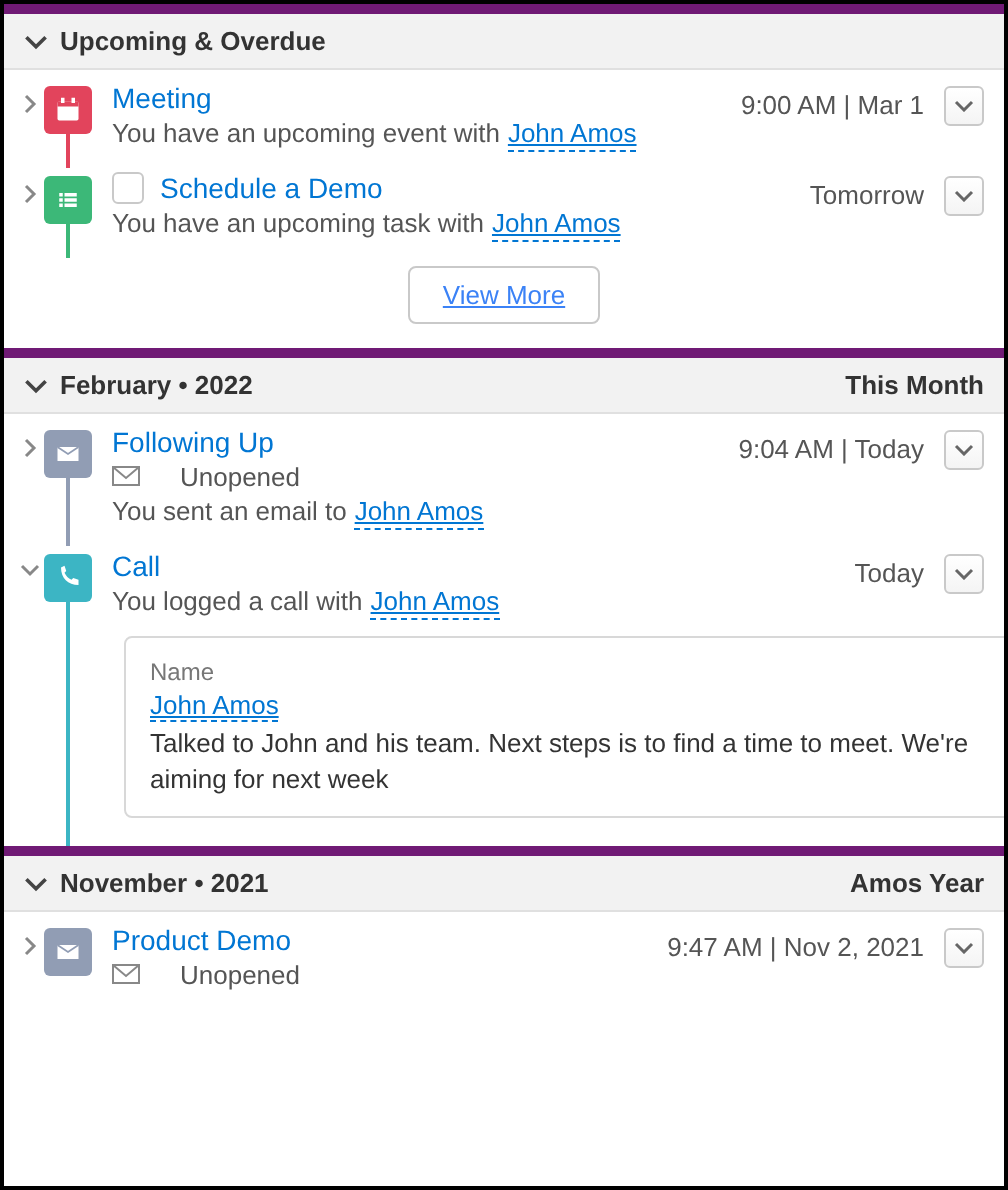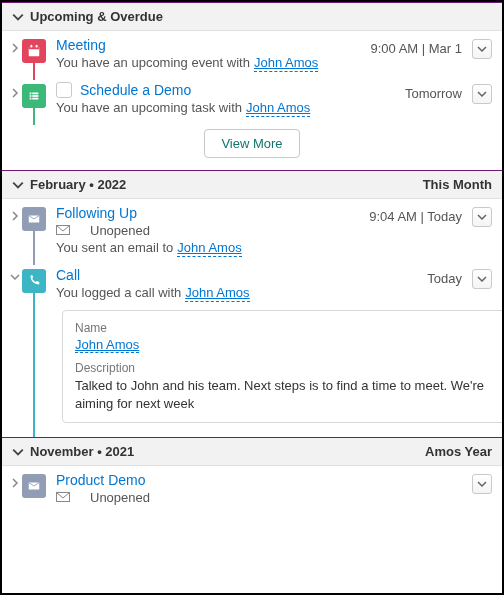--- a/index.html
+++ b/index.html
@@ -1,18 +1,18 @@
 <!DOCTYPE html>
 <html><head>
 <meta charset="utf-8">
 <style>
   * { box-sizing: border-box; margin: 0; padding: 0; }
   body { font-family: -apple-system, BlinkMacSystemFont, "Segoe UI", Arial, sans-serif; font-size: 13px; color: #333; }
   .frame { width: 504px; height: 595px; border: 2px solid #000; background: #fff; overflow: hidden; }
-  .section-header { background: #f2f2f2; border-top: 1px solid #701a75; border-bottom: 1px solid #e0e0e0; padding: 6px 10px; display: flex; align-items: center; justify-content: space-between; font-weight: 700; }
+  .section-header { background: #f2f2f2; border-top: 5px solid #701a75; border-bottom: 1px solid #e0e0e0; padding: 6px 10px; display: flex; align-items: center; justify-content: space-between; font-weight: 700; }
   .section-header .left { display: flex; align-items: center; gap: 6px; }
   .section-header .chev { width: 12px; height: 12px; display: inline-flex; align-items: center; justify-content: center; }
   .items { }
   .item { padding: 6px 10px 4px 6px; position: relative; }
   .row1 { display: flex; align-items: flex-start; }
   .chev-small { width: 14px; display: flex; justify-content: center; padding-top: 6px; color: #888; }
   .iconbox { width: 24px; height: 24px; border-radius: 3px; display: flex; align-items: center; justify-content: center; margin-right: 10px; flex-shrink: 0; margin-top: 2px; }
   .iconbox svg { width: 14px; height: 14px; fill: #fff; }
   .iconbox.red { background: #e2445c; }
   .iconbox.green { background: #3cb878; }
@@ -22,21 +22,21 @@
   .title-line { display: flex; align-items: center; gap: 8px; }
   .title-link { color: #0176d3; font-size: 14px; text-decoration: none; }
   .checkbox { width: 16px; height: 16px; border: 1px solid #c9c9c9; border-radius: 3px; background: #fff; display: inline-block; }
   .sub-line { color: #555; font-size: 13px; display: flex; align-items: baseline; flex-wrap: wrap; gap: 4px; padding-top: 2px; }
   .sub-line .linkname { color: #0176d3; border-bottom: 1px dashed #0176d3; padding-bottom: 1px; }
   .status-line { color: #555; font-size: 13px; display: flex; align-items: center; gap: 20px; padding-top: 2px; }
   .env-icon { color: #888; }
   .meta { color: #555; font-size: 13px; white-space: nowrap; padding-top: 4px; padding-right: 6px; }
   .dd { width: 20px; height: 20px; border: 1px solid #c9c9c9; border-radius: 3px; background: linear-gradient(#fff,#f4f4f4); display: flex; align-items: center; justify-content: center; margin-left: 4px; margin-top: 2px; }
   .viewmore-wrap { text-align: center; padding: 8px 0 12px; }
-  .viewmore { display: inline-block; border: 1px solid #c9c9c9; border-radius: 4px; padding: 6px 16px; color: #0f766e; font-size: 13px; background: #fff; cursor: pointer; }
+  .viewmore { display: inline-block; border: 1px solid #c9c9c9; border-radius: 4px; padding: 6px 16px; color: #3b82f6; font-size: 13px; background: #fff; cursor: pointer; text-decoration: underline; }
   .timeline { position: absolute; left: 31px; top: 30px; bottom: -4px; width: 2px; }
   .detail-card { margin: 8px 0 10px 54px; border: 1px solid #d8d8d8; border-radius: 4px; padding: 8px 12px 10px; width: 456px; }
   .detail-card .lbl { color: #777; font-size: 12px; margin-top: 2px; }
   .detail-card .val-link { color: #0176d3; font-size: 13px; border-bottom: 1px dashed #0176d3; display: inline-block; margin-top: 2px; }
   .detail-card .desc { color: #333; font-size: 13px; margin-top: 2px; line-height: 1.35; }
 </style>
 </head>
 <body>
 <div class="frame">
 
@@ -207,21 +207,20 @@
       <div class="meta">Today</div>
       <div class="dd">
             <svg width="10" height="6" viewBox="0 0 10 6">
               <path d="M1 1l4 4 4-4" stroke="#666" stroke-width="1.5" fill="none"></path>
             </svg>
           </div>
     </div>
     <div class="detail-card">
       <div class="lbl">Name</div>
       <a href="#" class="val-link">John Amos</a>
-      <div class="lbl" style="margin-top:8px;">Description</div>
       <div class="desc">Talked to John and his team. Next steps is to find a time to meet. We're aiming for next week</div>
     </div>
   </div>
 </div>
 
 <div class="section-header">
   <div class="left">
     <span class="chev">
           <svg viewBox="0 0 10 10">
             <path d="M1 3l4 4 4-4" stroke="#444" stroke-width="1.5" fill="none"></path>
@@ -251,20 +250,21 @@
               <a class="title-link" href="#">Product Demo</a>
             </div>
         <div class="status-line">
           <span class="env-icon"><svg width="14" height="10" viewBox="0 0 14 10">
                   <rect x="0.5" y="0.5" width="13" height="9" fill="none" stroke="#888"></rect>
                   <path d="M0.5 0.5L7 6l6.5-5.5" fill="none" stroke="#888"></path>
                 </svg></span>
           <span>Unopened</span>
         </div>
       </div>
+      <div class="meta">9:47 AM | Nov 2, 2021</div>
       <div class="dd">
             <svg width="10" height="6" viewBox="0 0 10 6">
               <path d="M1 1l4 4 4-4" stroke="#666" stroke-width="1.5" fill="none"></path>
             </svg>
           </div>
     </div>
   </div>
 </div>
 
 </div>

